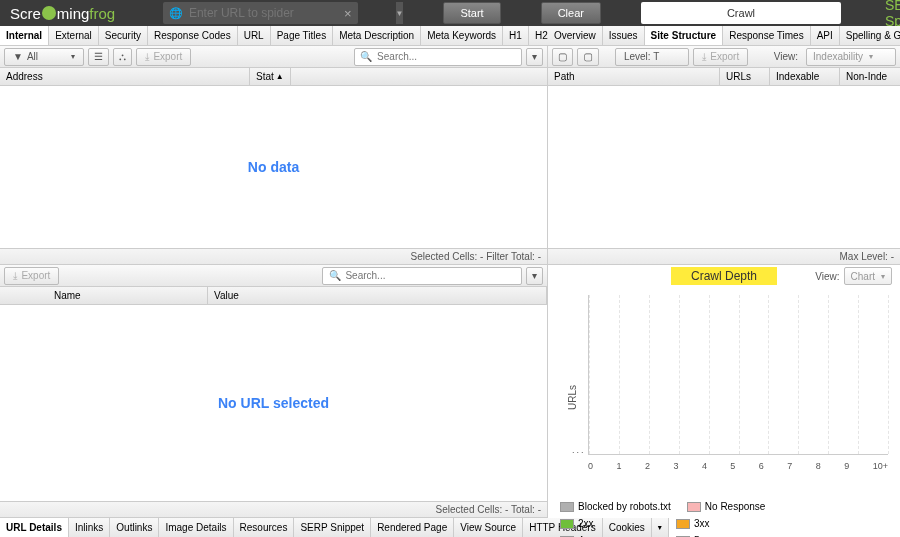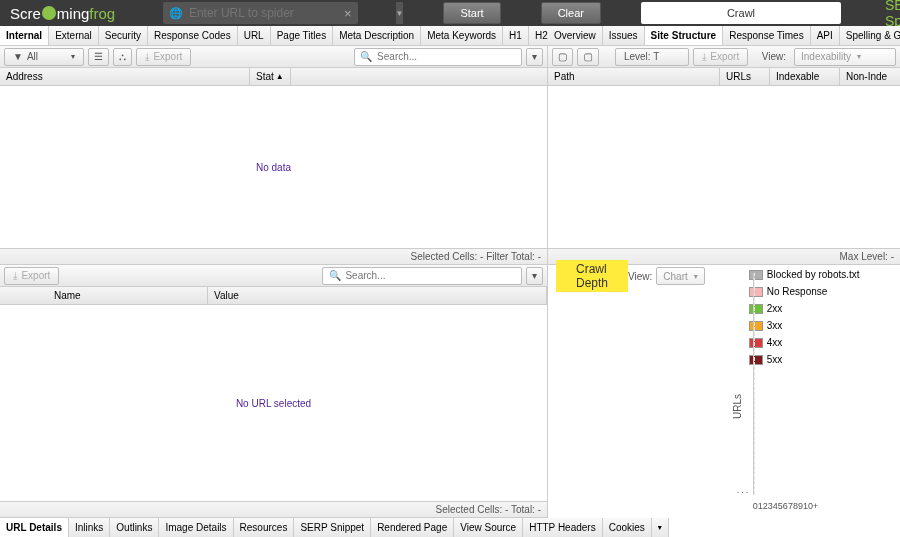--- a/index.html
+++ b/index.html
@@ -32,28 +32,28 @@
 .tb-btn { height: 18px; padding: 0 8px; background: linear-gradient(#fcfcfc,#e8e8e8); border: 1px solid #bbb; border-radius: 2px; font-size: 10px; display: flex; align-items: center; gap: 4px; cursor: pointer; color: #555; }
 .tb-btn.icon-only { padding: 0 5px; }
 .tb-btn.disabled { color: #aaa; }
 .filter-sel { width: 80px; }
 .search-box { flex: 1; height: 18px; border: 1px solid #bbb; border-radius: 2px; display: flex; align-items: center; padding: 0 6px; background: #fff; }
 .search-box input { flex: 1; border: none; outline: none; font-size: 10px; color: #888; }
 .search-icon { color: #aaa; font-size: 10px; margin-right: 4px; }
 
 .grid-header { height: 18px; background: linear-gradient(#f5f5f5,#e5e5e5); border-bottom: 1px solid #ccc; display: flex; font-size: 10px; align-items: center; }
 .gh-cell { padding: 0 6px; border-right: 1px solid #ccc; height: 100%; display: flex; align-items: center; }
-.grid-body { flex: 1; background: #fff; display: flex; align-items: center; justify-content: center; color: #4c1d95; font-size: 10px; }
+.grid-body { flex: 1; background: #fff; display: flex; align-items: center; justify-content: center; color: #3b82f6; font-size: 14px; font-weight: bold; }
 .grid-footer { height: 16px; background: linear-gradient(#f5f5f5,#eaeaea); border-top: 1px solid #ccc; font-size: 10px; display: flex; align-items: center; justify-content: flex-end; padding: 0 6px; color: #555; }
 
 .top-grid { height: 218px; display: flex; flex-direction: column; }
 .bottom-wrap { flex: 1; display: flex; flex-direction: column; border-top: 1px solid #ccc; }
 
 .right-top { height: 218px; display: flex; flex-direction: column; }
-.right-bot { flex: 1; display: flex; border-top: 1px solid #ccc; }
+.right-bot { flex: 1; display: flex; flex-direction: column; border-top: 1px solid #ccc; }
 
 .view-label { font-size: 10px; color: #555; margin-left: auto; margin-right: 4px; }
 .small-combo { height: 18px; border: 1px solid #bbb; border-radius: 2px; padding: 0 6px; font-size: 10px; background: linear-gradient(#fff,#eee); display: flex; align-items: center; gap: 6px; color: #999; }
 
 .chart-title-row { height: 22px; display: flex; align-items: center; padding: 0 8px; background: #fff; }
 .chart-title { background: #ffeb3b; padding: 2px 20px; font-size: 12px; color: #333; margin: 0 auto; }
 .chart-area { flex: 1; position: relative; padding: 8px 12px 0 12px; }
 .chart-box { position: absolute; left: 40px; right: 12px; top: 8px; bottom: 42px; border-left: 1px solid #ccc; border-bottom: 1px solid #ccc; }
 .gridline { position: absolute; top: 0; bottom: 0; border-left: 1px dashed #e5e5e5; }
 .y-axis { position: absolute; left: 12px; top: 50%; transform: rotate(-90deg); font-size: 10px; color: #555; }
@@ -187,21 +187,21 @@
     <div class="right-top">
       <div class="toolbar">
         <div class="tb-btn icon-only">▢</div>
         <div class="tb-btn icon-only">▢</div>
         <div class="tb-btn" style="width:74px;margin-left:12px;">Level: T</div>
         <div class="tb-btn disabled">
           <span>⤓</span>
           <span>Export</span>
         </div>
         <span class="view-label">View:</span>
-        <div class="small-combo" style="width:102px;">
+        <div class="small-combo" style="width:90px;">
           <span>Indexability</span>
           <span style="font-size:8px;">▾</span>
         </div>
       </div>
       <div class="grid-header">
         <div class="gh-cell" style="flex:1;">Path</div>
         <div class="gh-cell" style="flex:0 0 50px;">URLs</div>
         <div class="gh-cell" style="flex:0 0 70px;">Indexable</div>
         <div class="gh-cell" style="flex:0 0 60px;border-right:none;">Non-Inde</div>
       </div>

